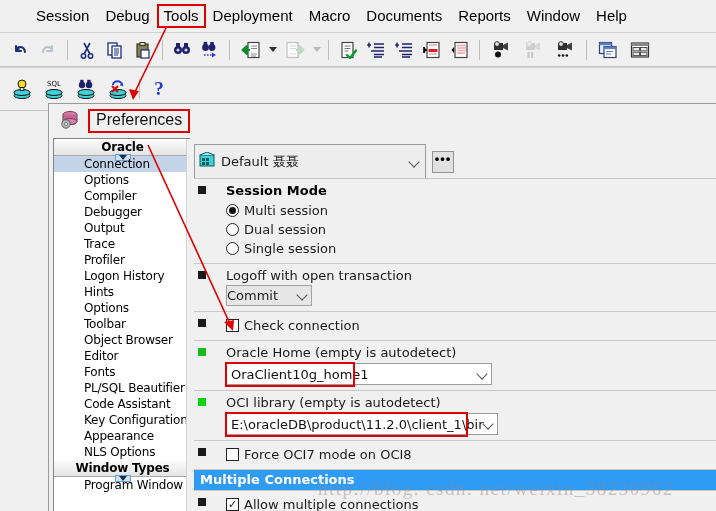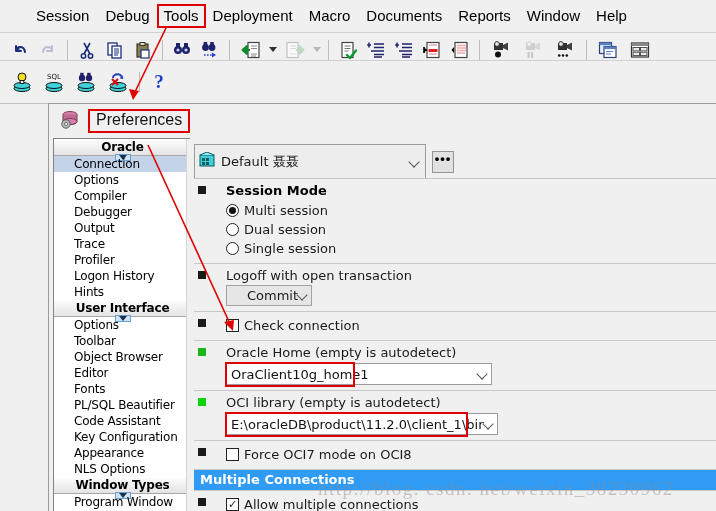--- a/index.html
+++ b/index.html
@@ -38,21 +38,21 @@
 
   
   .toolbar {
     position: absolute; left: 0; width: 716px;
     background: #f0f0f0;
     border-top: 1px solid #d0d0d0;
     border-bottom: 1px solid #c8c8c8;
     display: flex; align-items: center;
   }
   #toolbar1 { top: 32px; height: 35px; }
-  #toolbar2 { top: 60px; height: 44px; border-bottom: 1px solid #c0c0c0;}
+  #toolbar2 { top: 67px; height: 44px; border-bottom: 1px solid #c0c0c0;}
   .tb-btn {
     width: 26px; height: 26px;
     display: flex; align-items: center; justify-content: center;
     margin: 0 1px;
     position: relative;
   }
   .tb-btn.wide { width: 30px; }
   .tb-sep {
     width: 1px; height: 20px; background: #bdbdbd; margin: 0 5px;
   }
@@ -132,21 +132,21 @@
     background: #cfe3f5; border: 1px solid #6c9fd0;
     display:flex; align-items:center; justify-content:center;
   }
   .sb-group .grpbtn i {
     display:block; width:0;height:0;
     border-left:4px solid transparent;border-right:4px solid transparent;
     border-top:5px solid #18314f;
   }
   .sb-item {
     height: 16px; display: flex; align-items: center;
-    padding-left: 20px;
+    padding-left: 30px;
     font-size: 12px; color: #000;
     font-family: "DejaVu Sans", sans-serif;
     letter-spacing: -0.2px;
     white-space: nowrap;
   }
   .sb-item.sel { background: #c3d4e8; }
 
   
   .mainpanel {
     flex: 1; height: 374px;
@@ -254,21 +254,21 @@
     border: 1.6px solid #222; background: #fff;
     display: flex; align-items: center; justify-content: center;
     flex: 0 0 auto;
     font-size: 11px; color: #222; line-height: 1;
     font-family: "DejaVu Sans", sans-serif;
   }
 
   .combo-small {
     width: 86px; height: 21px; margin-top: 2px;
     background: #e6e6e6; border: 1px solid #a2a2a2;
-    display: flex; align-items: center; padding-left: 20px;
+    display: flex; align-items: center; padding-left: 0;
   }
   .combo-small .txt { flex:1; font-size: 13px; color:#1a1a1a;
     font-family: "DejaVu Sans", sans-serif; }
 
   .combo-full {
     height: 22px; margin-top: 3px;
     background: #ffffff; border: 1px solid #9c9c9c;
     display: flex; align-items: center; padding-left: 4px;
   }
   .combo-full .txt { flex:1; font-size: 13px; color:#111;
@@ -578,26 +578,20 @@
           <div class="sb-item">
               <span>Profiler</span>
             </div>
           <div class="sb-item">
               <span>Logon History</span>
             </div>
           <div class="sb-item">
               <span>Hints</span>
             </div>
 
-          <div class="sb-group">
-            <span class="lbl">User Interface</span>
-            <span class="grpbtn">
-                <i></i>
-              </span>
-          </div>
           <div class="sb-item">
               <span>Options</span>
             </div>
           <div class="sb-item">
               <span>Toolbar</span>
             </div>
           <div class="sb-item">
               <span>Object Browser</span>
             </div>
           <div class="sb-item">

